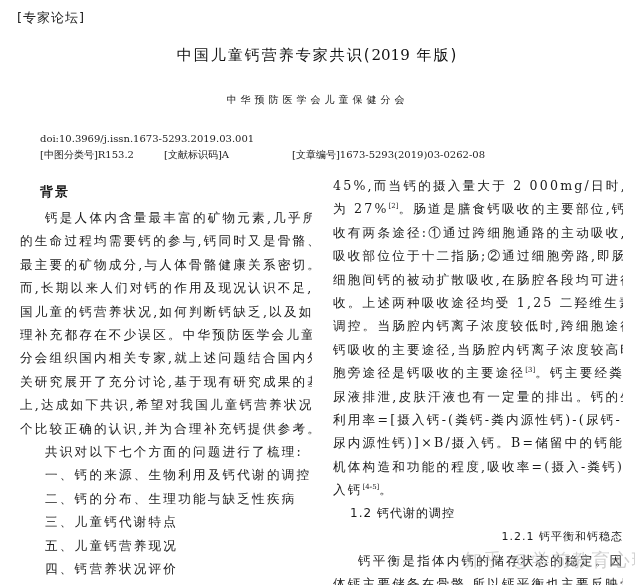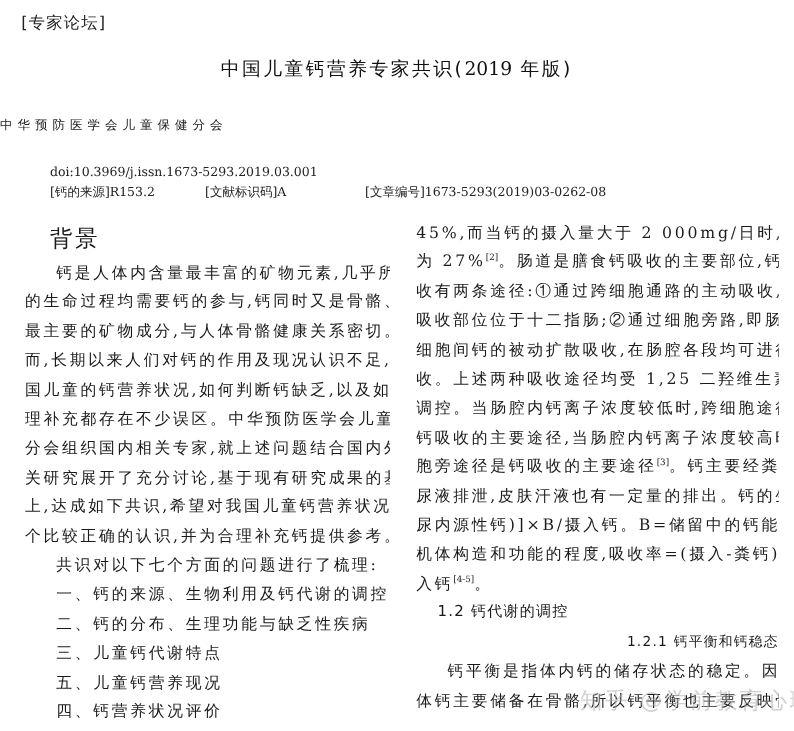--- a/index.html
+++ b/index.html
@@ -39,21 +39,21 @@
       color: #111;
     }
     .title .year {
       font-family: "DejaVu Serif", serif;
       letter-spacing: 0;
     }
     .author {
       position: absolute;
       left: 0; right: 0;
       top: 93px;
-      text-align: left;
+      text-align: center;
       font-size: 10px;
       letter-spacing: 4px;
       color: #222;
     }
     .meta {
       position: absolute;
       left: 40px;
       top: 131px;
       font-size: 10px;
       line-height: 16px;
@@ -79,22 +79,22 @@
       top: 181px;
       width: 292px;
     }
     .col-right {
       left: 333px;
       top: 174px;
       width: 290px;
     }
     .section-heading {
       font-family: "DejaVu Sans", sans-serif;
-      font-weight: normal;
-      font-size: 18px;
+      font-weight: bold;
+      font-size: 13px;
       letter-spacing: 2px;
       padding-left: 20px;
       margin-bottom: 3px;
       line-height: 22px;
     }
     .line {
       display: block;
       white-space: nowrap;
       overflow: hidden;
     }
@@ -142,21 +142,21 @@
     <span>中国儿童钙营养专家共识(</span><span class="year">2019</span><span> 年版)</span>
   </div>
 
   <div class="author">中华预防医学会儿童保健分会</div>
 
   <div class="meta">
     <div class="meta-row">
       <span>doi:10.3969/j.issn.1673-5293.2019.03.001</span>
     </div>
     <div class="meta-row">
-      <span class="meta-item cls">[钙的来源]R153.2</span>
+      <span class="meta-item cls">[中图分类号]R153.2</span>
       <span class="meta-item doc">[文献标识码]A</span>
       <span class="meta-item">[文章编号]1673-5293(2019)03-0262-08</span>
     </div>
   </div>
 
   <div class="col col-left">
     <div class="section-heading">背景</div>
     <div>
       <span class="line" style="padding-left:25px">钙是人体内含量最丰富的矿物元素,几乎所有</span>
       <span class="line">的生命过程均需要钙的参与,钙同时又是骨骼、牙齿</span>
@@ -185,20 +185,21 @@
     <span class="line">45%,而当钙的摄入量大于 2 000mg/日时,吸收率仅</span>
     <span class="line"><span>为 27%</span><sup>[2]</sup><span>。肠道是膳食钙吸收的主要部位,钙的吸</span></span>
     <span class="line">收有两条途径:①通过跨细胞通路的主动吸收,主要</span>
     <span class="line">吸收部位位于十二指肠;②通过细胞旁路,即肠黏膜</span>
     <span class="line">细胞间钙的被动扩散吸收,在肠腔各段均可进行吸</span>
     <span class="line">收。上述两种吸收途径均受 1,25 二羟维生素 D 的</span>
     <span class="line">调控。当肠腔内钙离子浓度较低时,跨细胞途径是</span>
     <span class="line">钙吸收的主要途径,当肠腔内钙离子浓度较高时,细</span>
     <span class="line"><span>胞旁途径是钙吸收的主要途径</span><sup>[3]</sup><span>。钙主要经粪便和</span></span>
     <span class="line">尿液排泄,皮肤汗液也有一定量的排出。钙的生物</span>
+    <span class="line">利用率=[摄入钙-(粪钙-粪内源性钙)-(尿钙-</span>
     <span class="line">尿内源性钙)]×B/摄入钙。B=储留中的钙能用以</span>
     <span class="line">机体构造和功能的程度,吸收率=(摄入-粪钙)/摄</span>
     <span class="line"><span>入钙</span><sup>[4-5]</sup><span>。</span></span>
     <div class="sub-heading">1.2 钙代谢的调控</div>
     <div class="sub-heading small">1.2.1 钙平衡和钙稳态</div>
     <span class="line" style="padding-left:25px">钙平衡是指体内钙的储存状态的稳定。因为人</span>
     <span class="line">体钙主要储备在骨骼,所以钙平衡也主要反映骨钙</span>
 
   </div>
 

